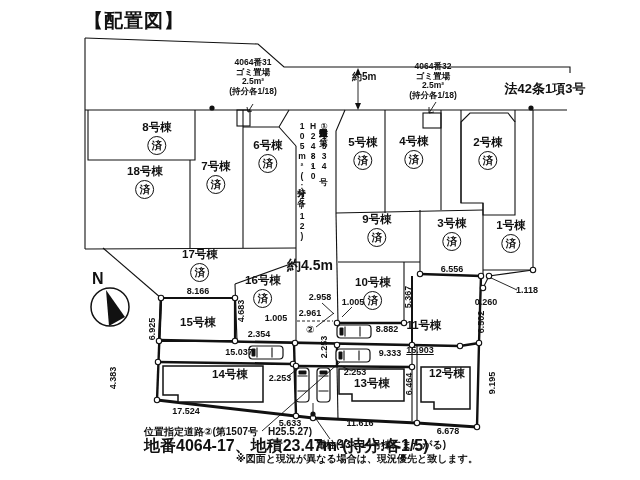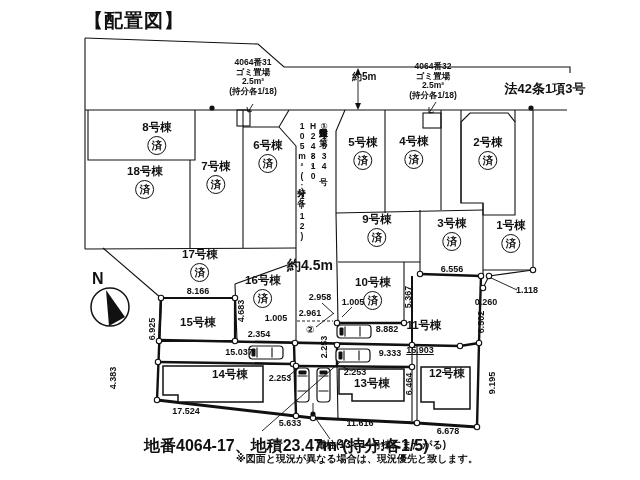--- a/index.html
+++ b/index.html
@@ -345,17 +345,18 @@
   <div class="abs a5m">約5m</div>
   <div class="abs a45m">約4.5m</div>
   <div class="abs c2">②</div>
   <div class="abs north">N</div>
   <div class="abs road1">
     <span>位置指定道路①第1534号</span>
     <span>H24・8・10</span>
     <span>105m²(持分:各1/12)</span>
   </div>
 
+  <div class="abs f1">位置指定道路②(第1507号　H25.5.27)</div>
   <div class="abs f2">地番4064-17、地積23.47m²(持分:各1/5)</div>
   <div class="abs f3">電柱(13・14号棟にまたがる)</div>
   <div class="abs disc">※図面と現況が異なる場合は、現況優先と致します。</div>
 
 </div>
 
 </body></html>

